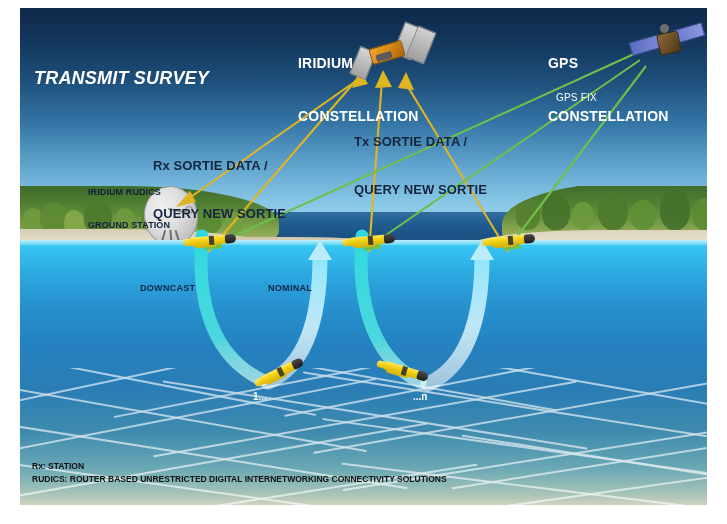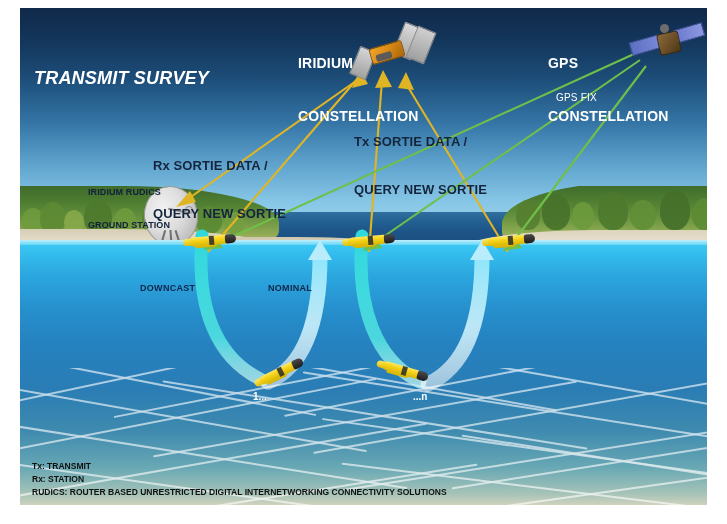--- a/index.html
+++ b/index.html
@@ -329,19 +329,18 @@
     <div>GROUND STATION</div>
   </div>
 
   <div class="lbl cast-lbl" style="left:120px;top:275px;">DOWNCAST</div>
   <div class="lbl cast-lbl" style="left:248px;top:275px;">NOMINAL</div>
 
   <div class="lbl num-lbl" style="left:233px;top:383px;">1...</div>
   <div class="lbl num-lbl" style="left:393px;top:383px;">...n</div>
 
   <div class="legend">
-    <div>Tx: TRANSMIT</div>
     <div>Rx: STATION</div>
     <div>RUDICS: ROUTER BASED UNRESTRICTED DIGITAL INTERNETWORKING CONNECTIVITY SOLUTIONS</div>
   </div>
 
  </div>
 </div>
 
 </body></html>

